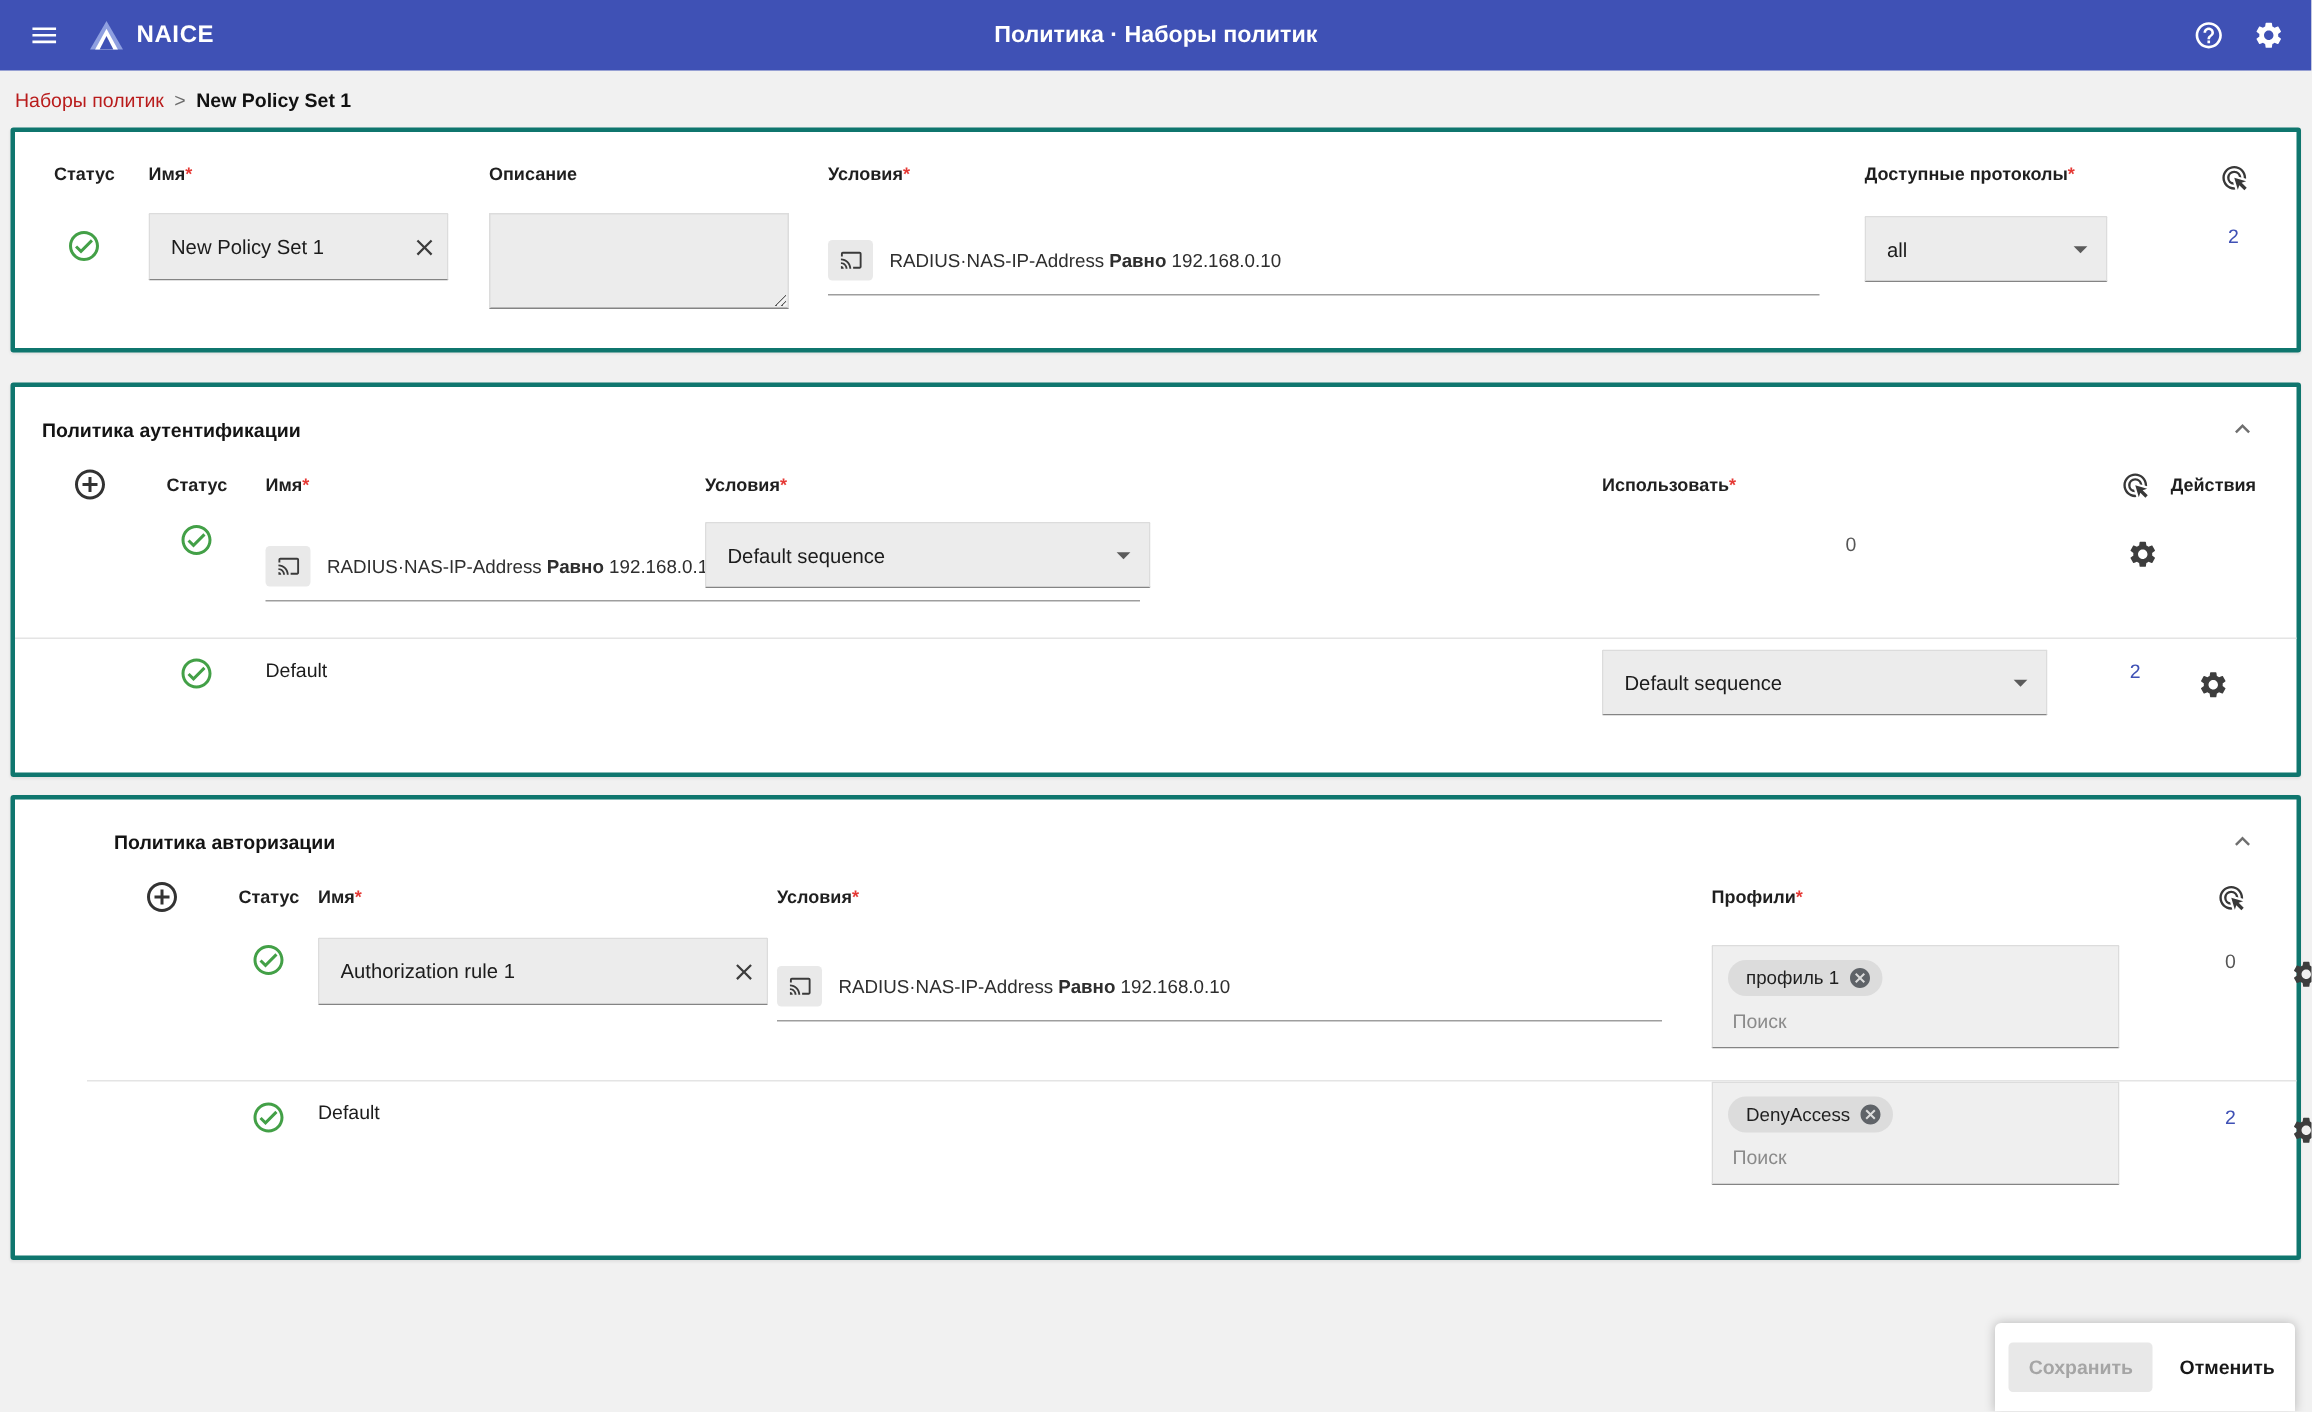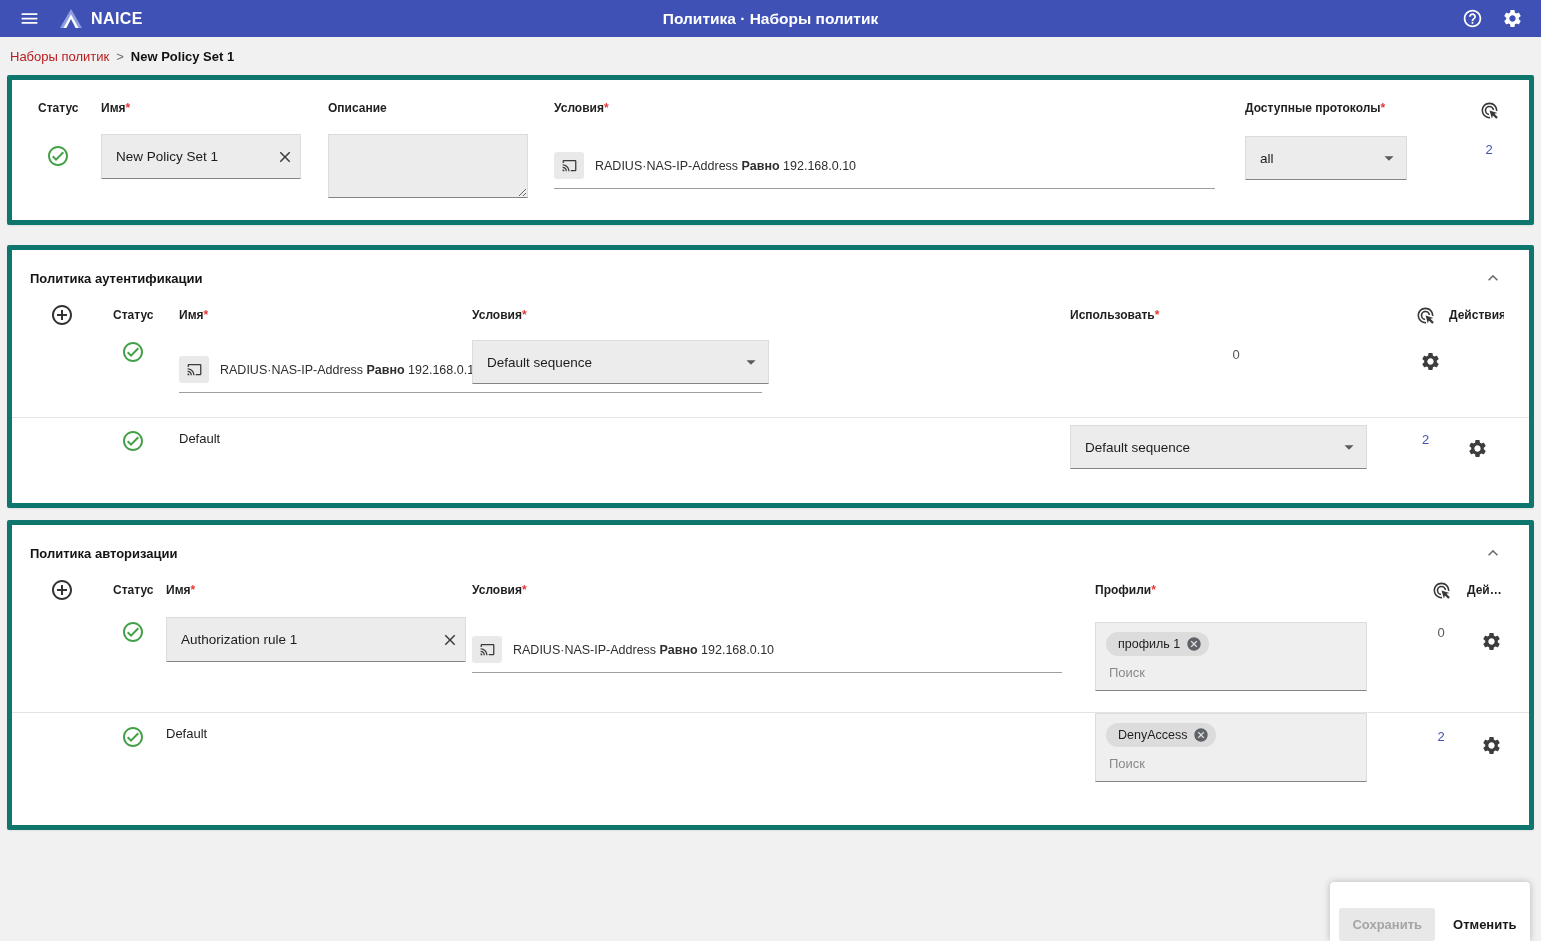--- a/index.html
+++ b/index.html
@@ -8,40 +8,40 @@
     font-family: "Liberation Sans", "DejaVu Sans", sans-serif;
     background: #f1f1f1;
     color: #212121;
     position: relative;
     overflow: hidden;
   }
   svg { display: block; }
 
   
   .appbar {
-    height: 37px; background: #3f51b5; color: #fff;
+    height: 47px; background: #3f51b5; color: #fff;
     display: flex; align-items: center; padding: 0 12px; position: relative;
   }
   .icon-btn { width: 34px; height: 34px; display: flex; align-items: center; justify-content: center; cursor: pointer; border-radius: 50%; }
   .icon-btn svg { width: 21px; height: 21px; fill: #fff; }
   .brand { display: flex; align-items: center; gap: 7px; margin-left: 12px; }
   .brand svg { width: 26px; height: 24px; }
   .brand-name { font-size: 16px; font-weight: bold; letter-spacing: .4px; }
   .appbar-title { position: absolute; left: 50%; transform: translateX(-50%); font-size: 15.5px; font-weight: bold; }
   .appbar-right { margin-left: auto; display: flex; gap: 6px; }
 
   
   .breadcrumb { padding: 12px 10px 11px; font-size: 13px; display: flex; gap: 7px; align-items: center; }
   .crumb-parent { color: #b91c1c; cursor: pointer; }
   .crumb-sep { color: #6c6c6c; }
   .crumb-current { color: #111; font-weight: bold; }
 
   
   .card {
-    background: #fff; margin: 0 7px; border: 5px solid #0f766e; border-radius: 2px;
+    background: #fff; margin: 0 7px; border: 3px solid #0f766e; border-radius: 2px;
     box-shadow: 0 1px 2px rgba(0,0,0,.07); position: relative;
   }
   .card-title-row { padding: 18px 18px 0; display: flex; align-items: center; }
   .card-title { font-size: 13px; font-weight: bold; color: #141414; }
   .collapse-btn { margin-left: auto; margin-right: 8px; cursor: pointer; }
   .collapse-btn svg { width: 20px; height: 20px; fill: #6f6f6f; }
 
   .col-label { font-size: 12px; font-weight: bold; color: #1f1f1f; white-space: nowrap; overflow: hidden; }
   .req { color: #e53935; }
 
@@ -97,21 +97,21 @@
   .g2 { display: grid; grid-template-columns: 76px 66px 293px 598px 332px 47px 1fr; padding: 0 25px; }
   .g3 { display: grid; grid-template-columns: 76px 53px 306px 623px 320px 52px 1fr; padding: 0 25px; }
   .pol-head { align-items: center; min-height: 46px; padding-top: 8px; }
   .pol-head .plus-cell { padding-left: 13px; }
   .row { align-items: start; }
   .divider { border-top: 1px solid #e4e4e4; }
 
   .card-auth { margin-top: 20px; height: 263px; }
   .card-auth .row1 { min-height: 83px; }
   .card-auth .row2 { min-height: 80px; }
-  .card-authz { margin-top: 12px; height: 310px; }
+  .card-authz { margin-top: 12px; height: 310px; padding-left: 48px; }
   .card-authz .row1 { min-height: 103px; }
   .card-authz .row2 { min-height: 100px; }
 
   .status-cell { padding-left: 8px; }
   .plain-name { font-size: 13px; color: #1c1c1c; }
 
   
   .profiles-box {
     background: #efefef; border: 1px solid #dcdcdc; border-bottom: 1px solid #848484;
     width: 272px; padding: 9px 10px 10px; border-radius: 1px;
@@ -121,21 +121,21 @@
     border-radius: 16px; padding: 4px 7px 4px 12px; font-size: 12.5px; color: #1f1f1f; cursor: default;
   }
   .chip-x { display: flex; cursor: pointer; }
   .chip-x svg { width: 16px; height: 16px; fill: #5f6368; }
   .profiles-search { margin-top: 9px; padding-left: 3px; font-size: 13px; color: #8a8a8a; cursor: text; }
 
   
   .footer {
     position: absolute; right: 11px; bottom: 0; width: 200px; height: 59px;
     background: #fff; border-radius: 4px 4px 0 0; box-shadow: 0 0 7px rgba(0,0,0,.25);
-    display: flex; align-items: flex-end; justify-content: center; gap: 14px;
+    display: flex; align-items: center; justify-content: center; gap: 14px;
   }
   .btn-save {
     background: #e8e8e8; color: #a5a5a5; border: none; border-radius: 3px;
     padding: 9px 13px; font: bold 13px "Liberation Sans", sans-serif; cursor: default;
   }
   .btn-cancel {
     background: transparent; border: none; color: #181818;
     font: bold 13px "Liberation Sans", sans-serif; cursor: pointer; padding: 9px 4px;
   }
 </style>

